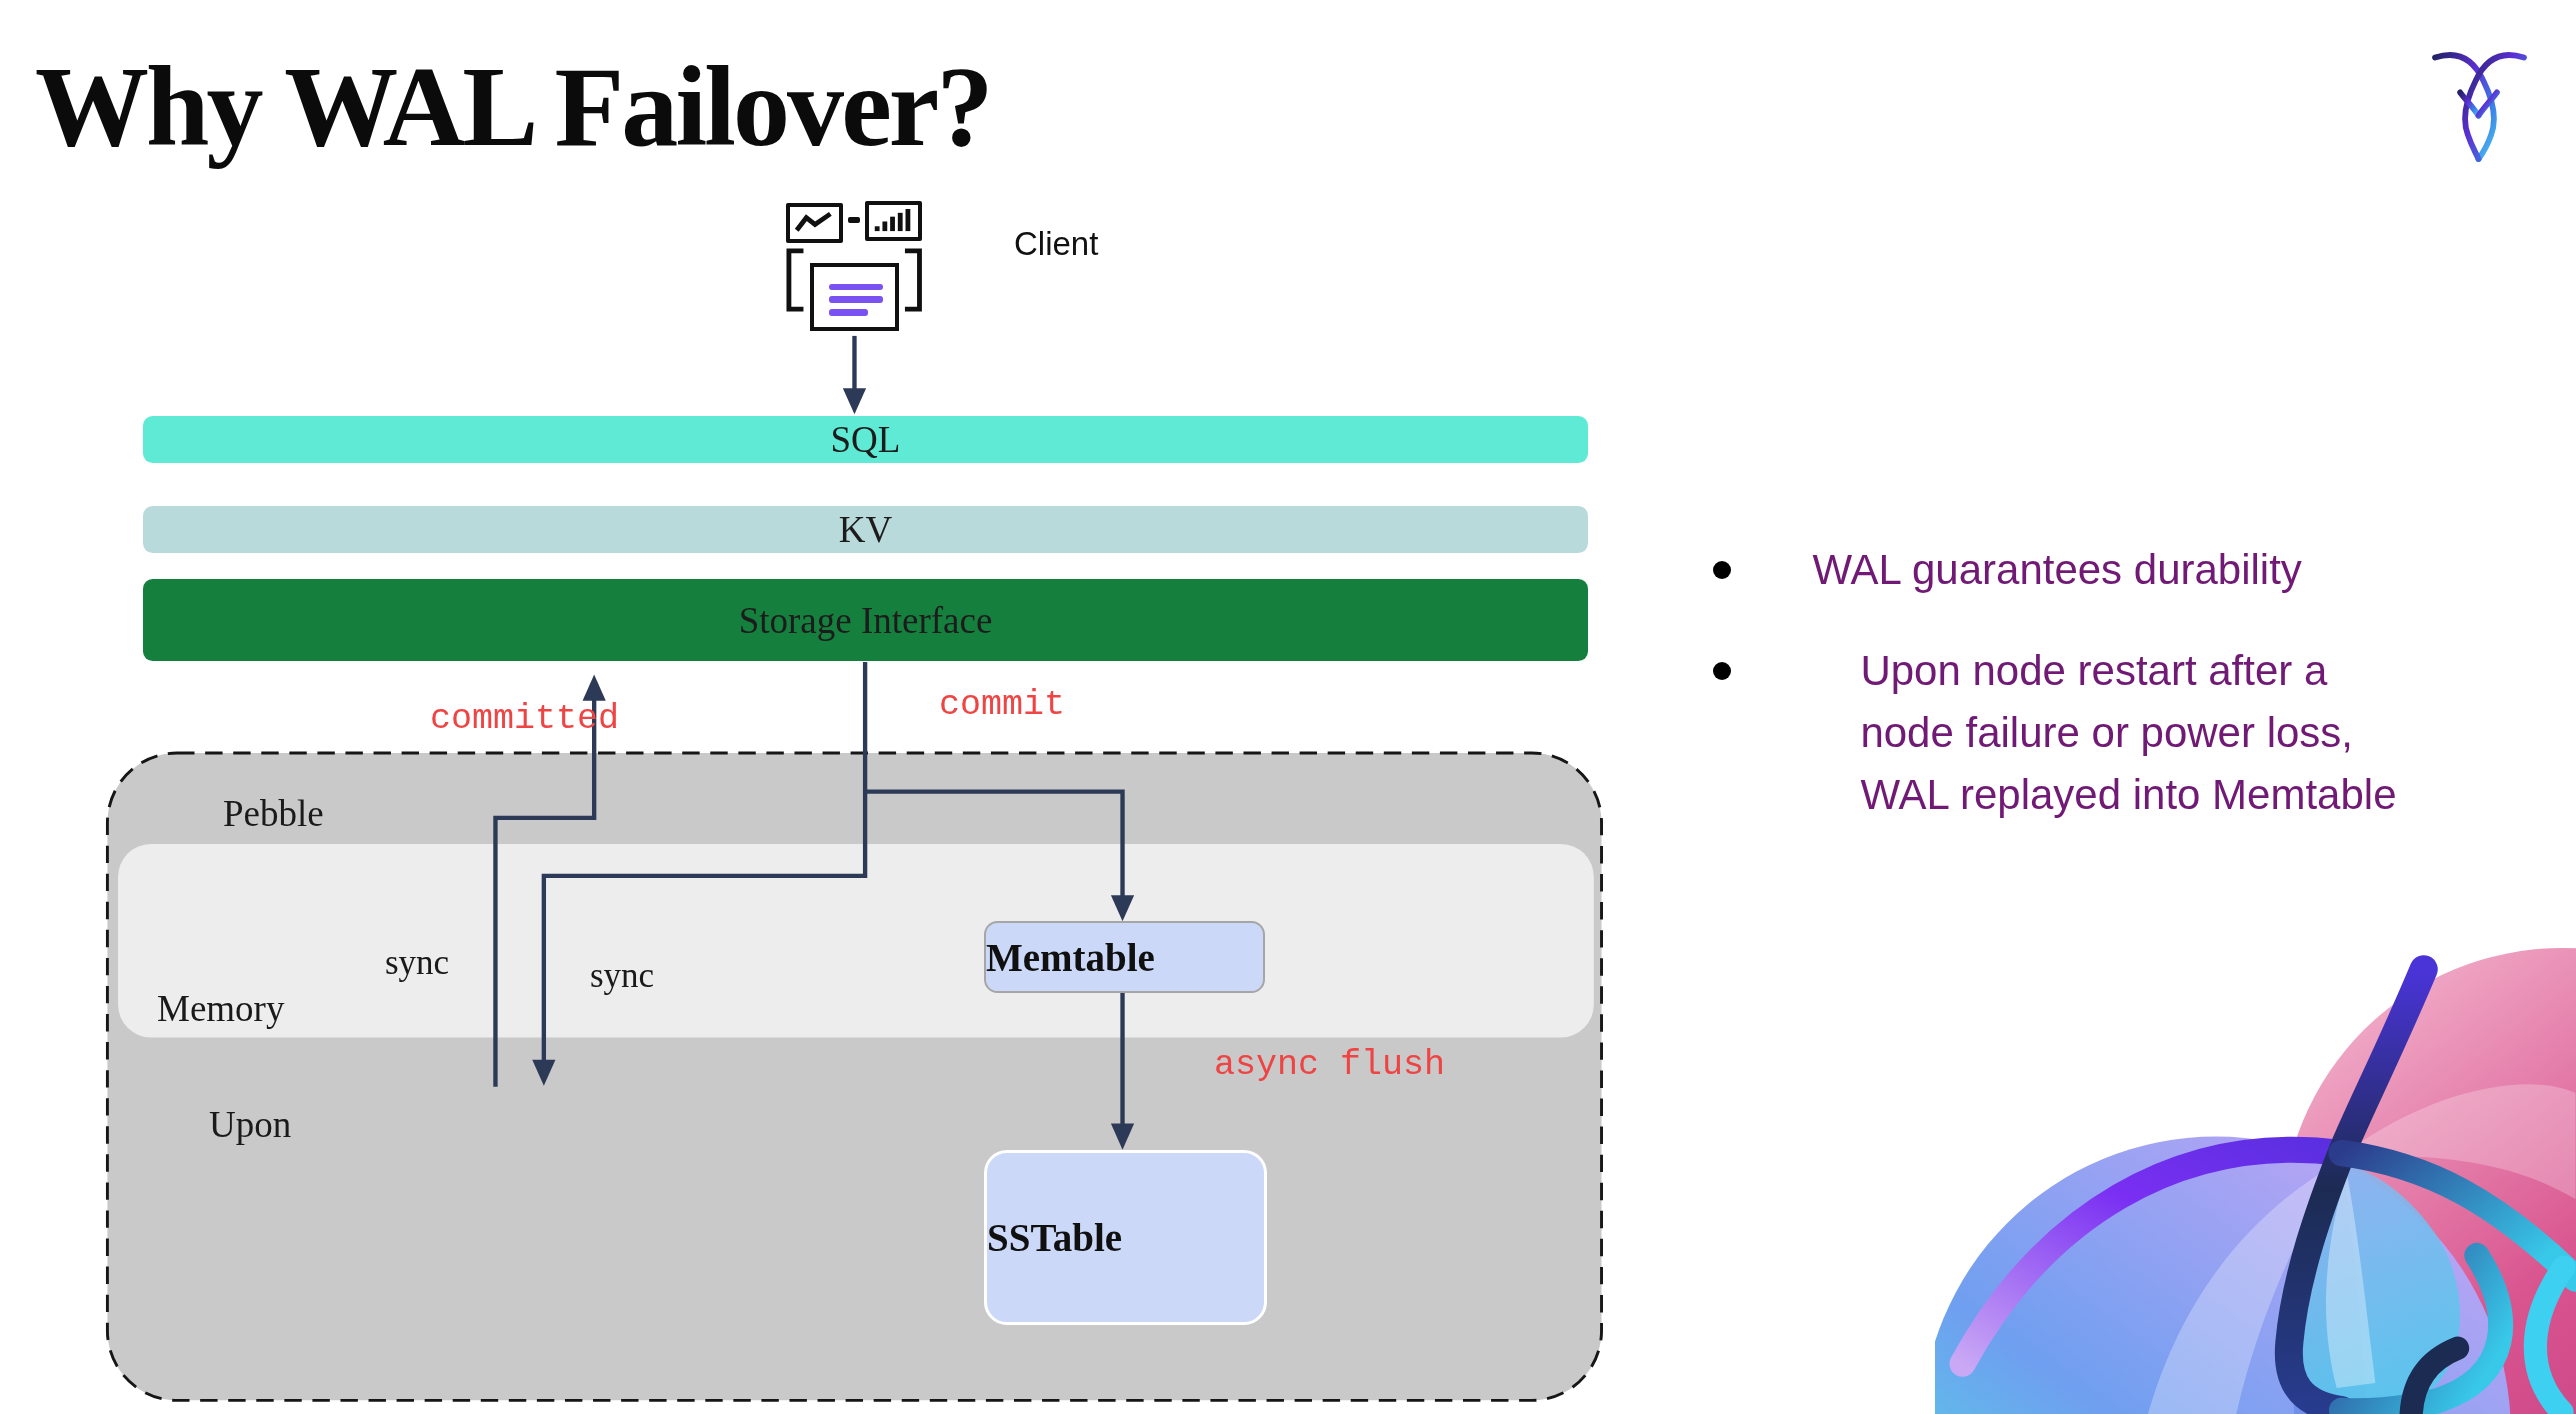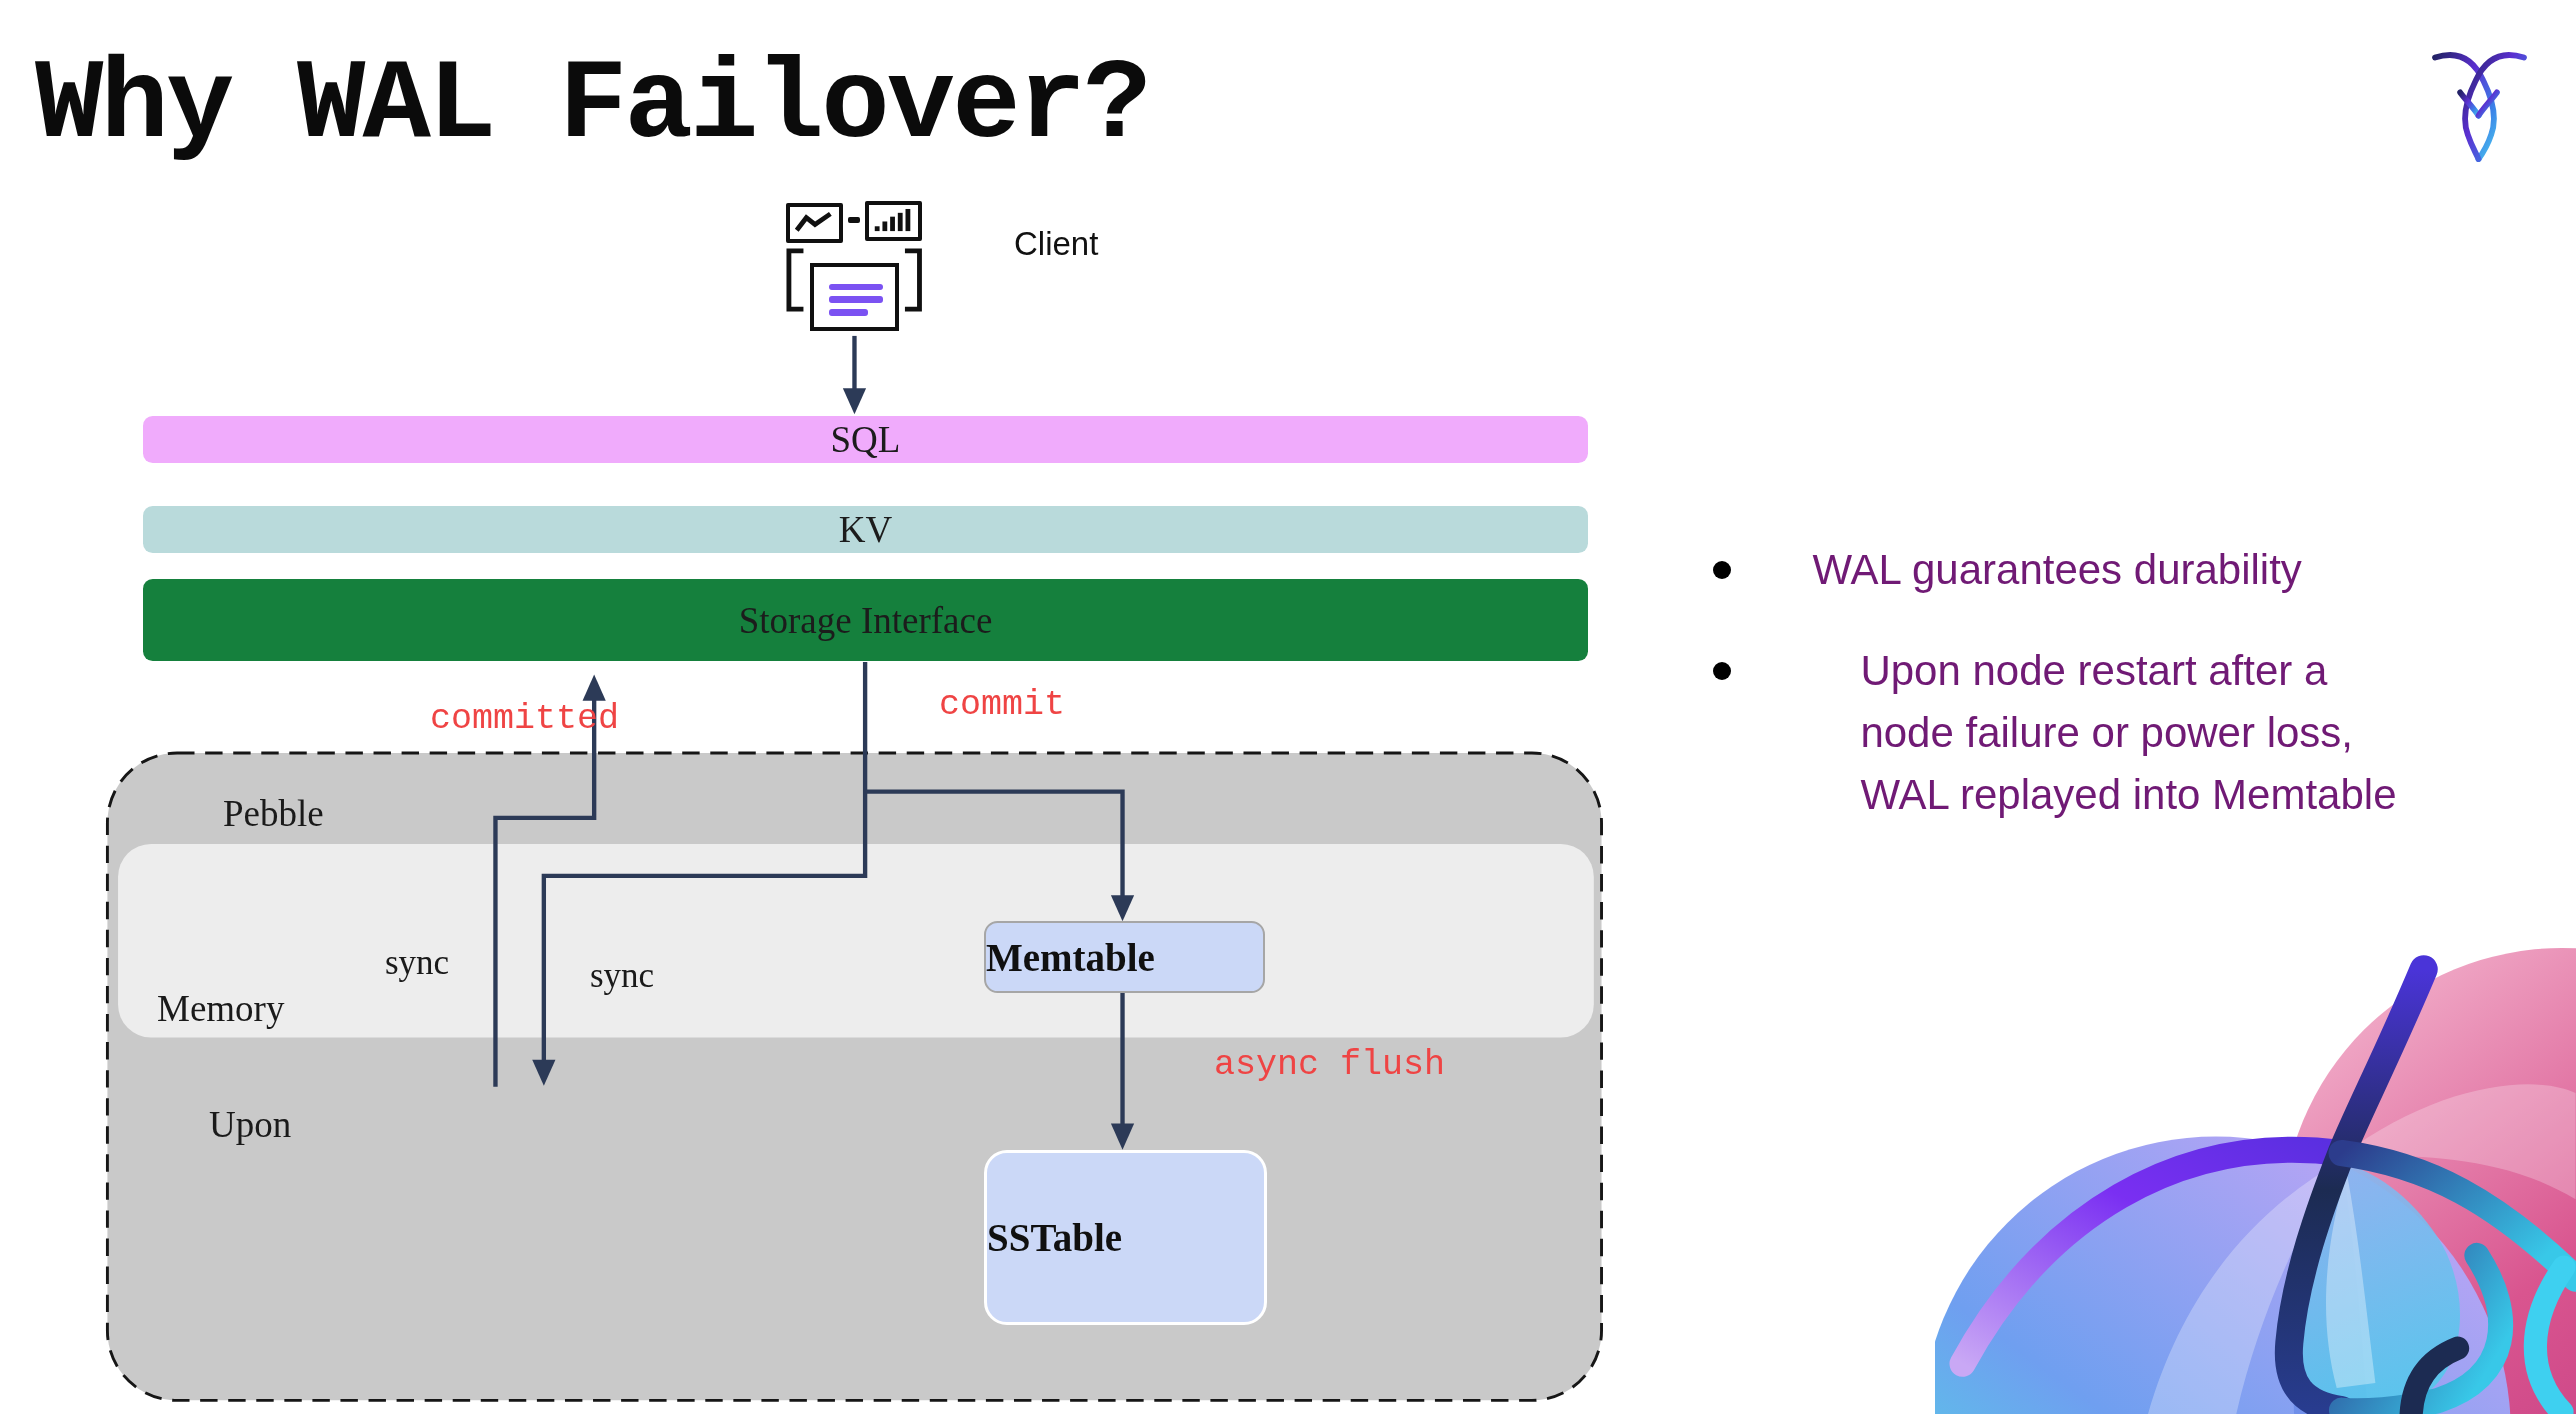--- a/index.html
+++ b/index.html
@@ -2,34 +2,34 @@
 <html><head>
 <meta charset="utf-8">
 <style>
   html,body{margin:0;padding:0;background:#ffffff;}
   #slide{position:relative;width:2576px;height:1415px;background:#ffffff;overflow:hidden;
          font-family:"Liberation Sans","DejaVu Sans",sans-serif;}
   .abs{position:absolute;}
 
   
   .title{left:35px;top:41px;font-size:114px;font-weight:800;letter-spacing:-2.9px;color:#0b0b0b;
-         font-family:Liberation Mono, monospace;}
+         font-family:Liberation Serif, serif;}
 
   
   .monitor{position:absolute;background:#fff;border:4.8px solid #101010;border-radius:1.9px;}
   .minus{position:absolute;background:#101010;border-radius:1.9px;}
   .doc{position:absolute;background:#fff;border:4.8px solid #101010;}
   .doc-line{position:absolute;background:#7b52f2;border-radius:2.9px;height:6.8px;}
   .client-label{font-size:33px;color:#111;}
 
   
   .bar{position:absolute;left:143px;width:1445px;border-radius:9.7px;
        display:flex;align-items:center;justify-content:center;
        font-family:"Liberation Serif","DejaVu Serif",serif;font-size:37px;color:#1c1c1c;}
-  .bar-sql{top:416px;height:47px;background:#f0abfc;}
+  .bar-sql{top:416px;height:47px;background:#5eead4;}
   .bar-kv{top:506px;height:47px;background:#b9dadb;}
   .bar-storage{top:579px;height:82px;background:#15803d;}
 
   
   .serif-label{font-family:"Liberation Serif","DejaVu Serif",serif;color:#1a1a1a;}
   .sans-label{font-family:Liberation Mono, monospace;color:#ef4444;margin-left:24px;}
 
   
   .pbox{position:absolute;background:#cbd8f7;display:flex;align-items:center;justify-content:flex-start;
         font-family:"Liberation Serif","DejaVu Serif",serif;font-weight:bold;color:#101010;}

